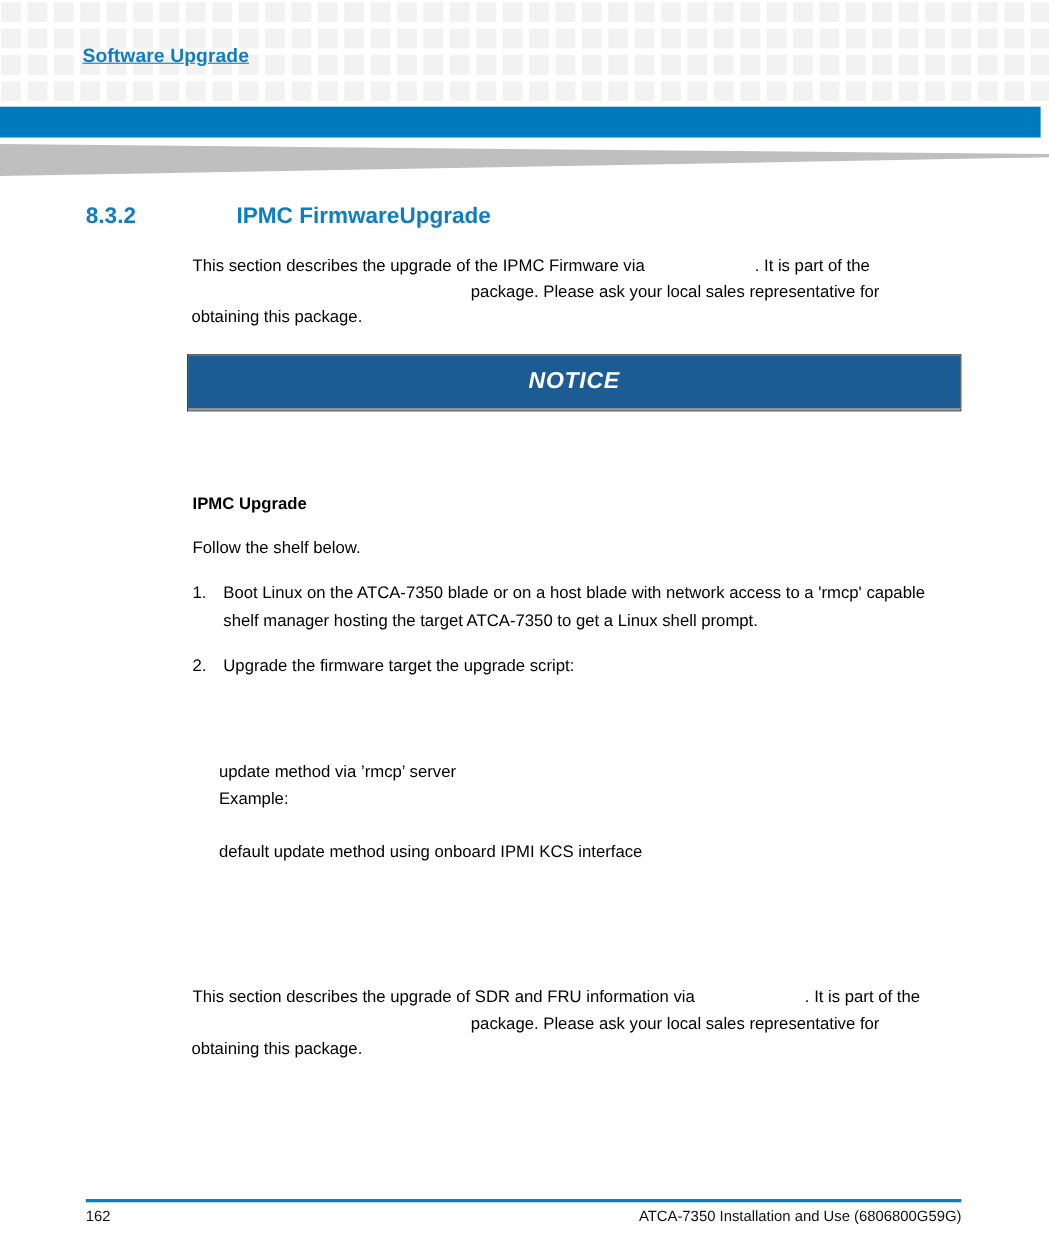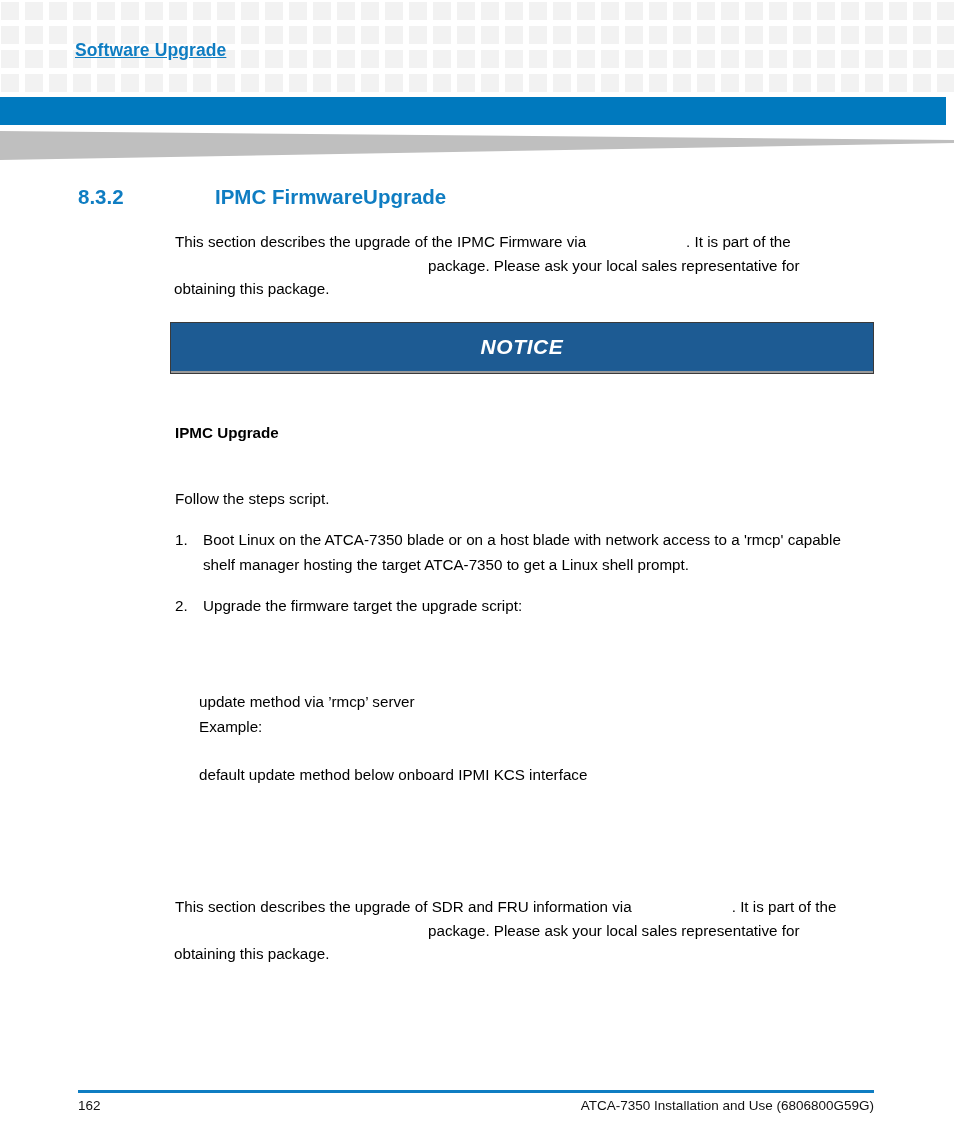--- a/index.html
+++ b/index.html
@@ -385,40 +385,40 @@
   <div class="para" style="left:175px; top:230px; width:700px;">
     <span>This section describes the upgrade of the IPMC Firmware via</span><span class="gap-l" style="width:100px;"></span><span>. It is part of the</span><br>
     <span class="gap-l" style="width:253px;"></span><span>package. Please ask your local sales representative for</span><br>
     <span style="display:inline-block; margin-left:-1px;">obtaining this package.</span>
   </div>
 
   <div class="notice-box">
     <div class="notice-head">NOTICE</div>
   </div>
 
-  <div class="sub-head" style="top:424px;text-align:center;">IPMC Upgrade</div>
-
-  <div class="plain-line" style="top:487px;">Follow the steps script.</div>
+  <div class="sub-head" style="top:450px;text-align:center;">IPMC Upgrade</div>
+
+  <div class="plain-line" style="top:487px;">Follow the shelf below.</div>
 
   <div class="steps" style="top:528px;">
     <div class="step">
       <span class="marker">1.</span>
       <span>Boot Linux on the ATCA-7350 blade or on a host blade with network access to a 'rmcp' capable shelf manager hosting the target ATCA-7350 to get a Linux shell prompt.</span>
     </div>
     <div class="step">
       <span class="marker">2.</span>
       <span>Upgrade the firmware target the upgrade script:</span>
     </div>
   </div>
 
   <div class="example-block" style="top:690px;">
     <div>update method via ’rmcp’ server</div>
     <div>Example:</div>
     <span class="spacer"></span>
-    <div>default update method below onboard IPMI KCS interface</div>
+    <div>default update method using onboard IPMI KCS interface</div>
   </div>
 
 
   <div class="para" style="left:175px; top:895px; width:702px;">
     <span>This section describes the upgrade of SDR and FRU information via</span><span class="gap-l" style="width:100px;"></span><span>. It is part of the</span><br>
     <span class="gap-l" style="width:253px;"></span><span>package. Please ask your local sales representative for</span><br>
     <span style="display:inline-block; margin-left:-1px;">obtaining this package.</span>
   </div>
 
   <div class="footer-rule"></div>

